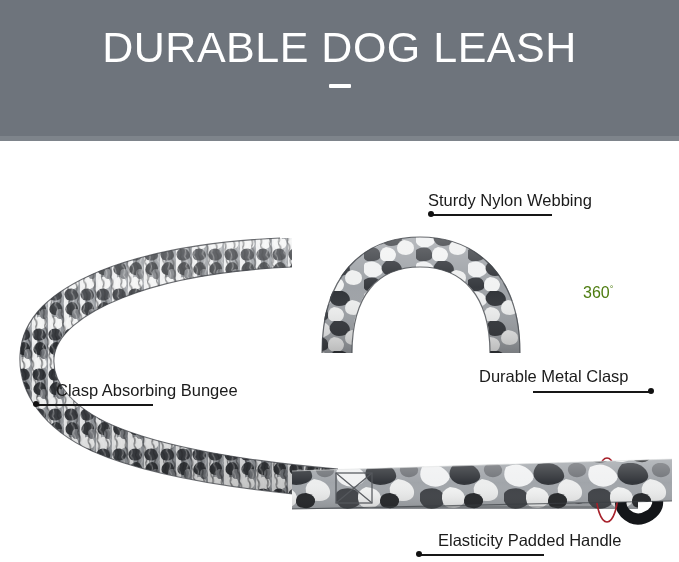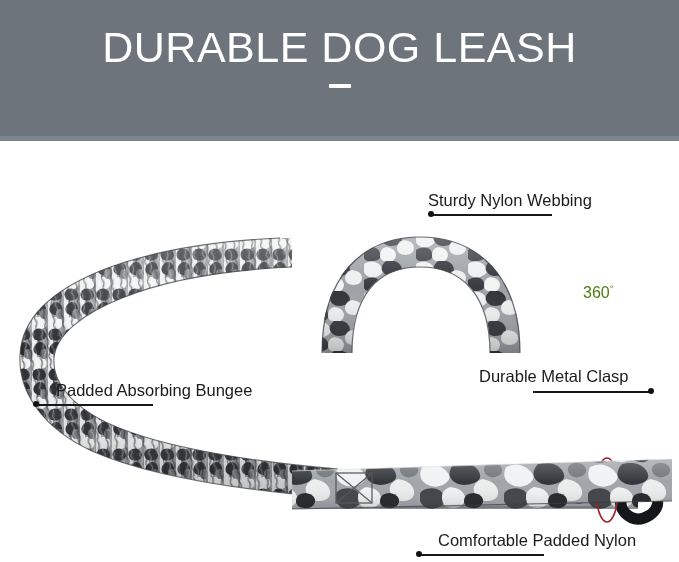--- a/index.html
+++ b/index.html
@@ -313,21 +313,21 @@
 </div>
 
 <div class="callout callout-nylon">Sturdy Nylon Webbing</div>
 <div class="leader leader-nylon"></div>
 <div class="dot dot-nylon"></div>
 
 <div class="callout callout-clasp">Durable Metal Clasp</div>
 <div class="leader leader-clasp"></div>
 <div class="dot dot-clasp"></div>
 
-<div class="callout callout-bungee">Padded Absorbing Bungee</div>
+<div class="callout callout-bungee">Clasp Absorbing Bungee</div>
 <div class="leader leader-bungee"></div>
 <div class="dot dot-bungee"></div>
 
-<div class="callout callout-padded">Comfortable Padded Nylon</div>
+<div class="callout callout-padded">Elasticity Padded Handle</div>
 <div class="leader leader-padded"></div>
 <div class="dot dot-padded"></div>
 
 <div class="badge-360"><span>360</span><sup>°</sup></div>
 
 </body></html>

